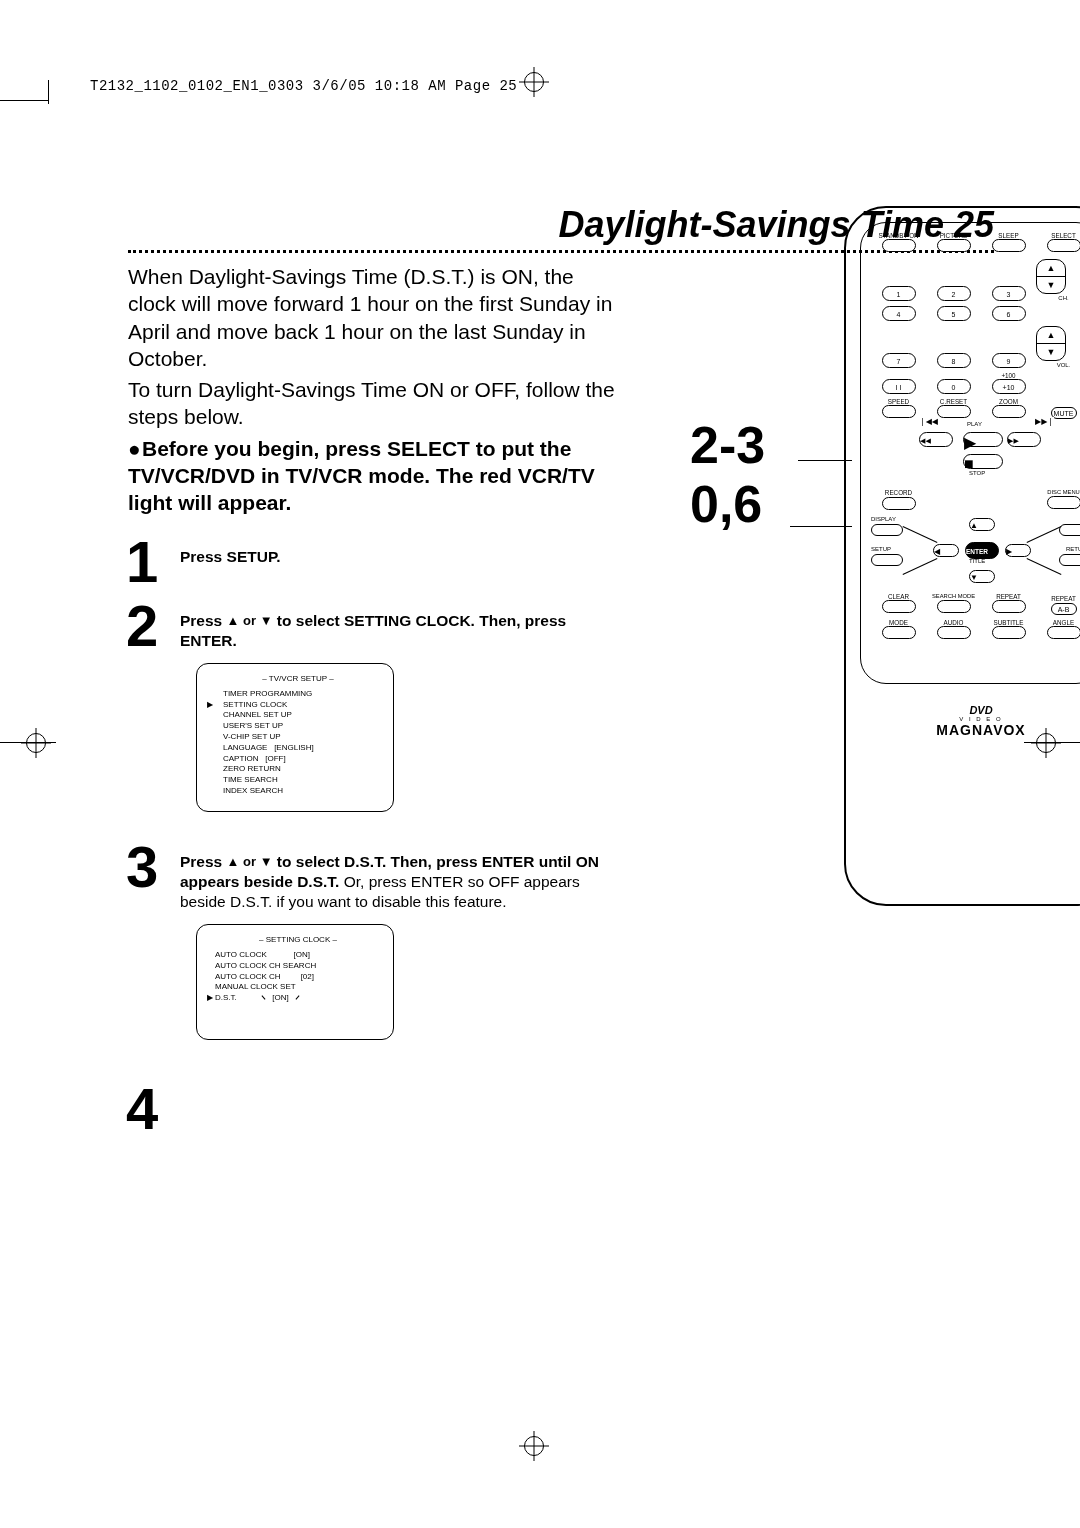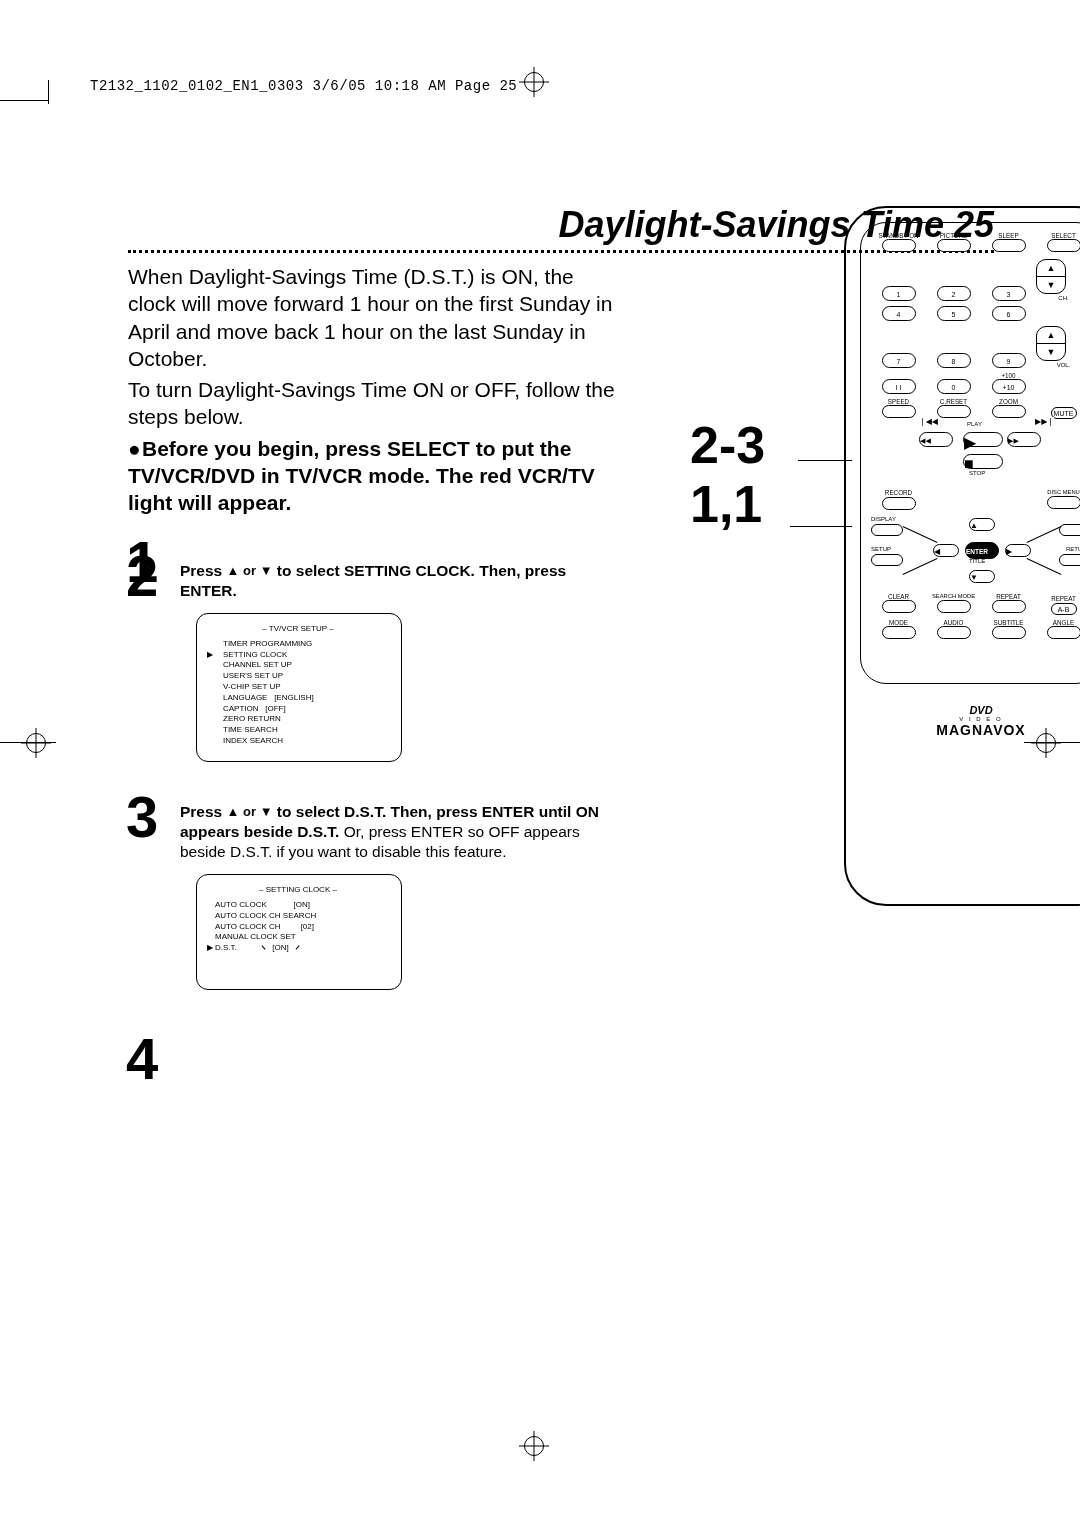--- a/index.html
+++ b/index.html
@@ -89,21 +89,21 @@
   .step .body b { font-weight: 700; }
   .tri { font-size: 13px; vertical-align: 1px; }
 
   
   .osd {
     margin-top: 12px;
     margin-left: 68px;
     width: 182px;
     border: 1px solid #000;
     border-radius: 12px;
-    padding: 10px 12px 14px 10px;
+    padding: 10px 4px 14px 10px;
     font-size: 8px;
     line-height: 1.35;
     font-family: Arial, sans-serif;
   }
   .osd .hdr { text-align: center; margin-bottom: 4px; }
   .osd .row { white-space: pre; }
   .osd .ptr { display:inline-block; width:8px; }
   .osd .ind { display:inline-block; width:8px; }
   .osd .blink {
     display: inline-block;
@@ -377,35 +377,38 @@
       <div class="brand">
         <span class="dvd">DVD</span>
         <span class="sub">V I D E O</span>
         <span>MAGNAVOX</span>
       </div>
     </div>
   </div>
 
   <div class="callouts" style="top:216px;">
     <div class="l1">2-3</div>
-    <div>1,1</div>
+    <div>0,6</div>
     <div class="cline" style="left:108px; top:42px; width:54px;"></div>
     <div class="cline" style="left:100px; top:108px; width:62px;"></div>
   </div>
 
   <div class="intro">
     <p>When Daylight-Savings Time (D.S.T.) is ON, the clock will move forward 1 hour on the first Sunday in April and move back 1 hour on the last Sunday in October.</p>
     <p>To turn Daylight-Savings Time ON or OFF, follow the steps below.</p>
     <p class="bullet">
       <span class="dot">●</span><b>Before you begin, press SELECT to put the TV/VCR/DVD in TV/VCR mode. The red VCR/TV light will appear.</b>
     </p>
   </div>
 
   <div class="step" style="margin-top:30px;">
     <div class="bignum">1</div>
+    <div class="body">
+        <p><b>Press SETUP.</b></p>
+      </div>
   </div>
 
   <div class="step" style="margin-top:44px;">
     <div class="bignum">2</div>
     <div class="body">
       <p>
         <b><span>Press </span><span class="tri">▲ or ▼</span><span> to select SETTING CLOCK. Then, press ENTER.</span></b>
       </p>
     </div>
     <div class="osd">

